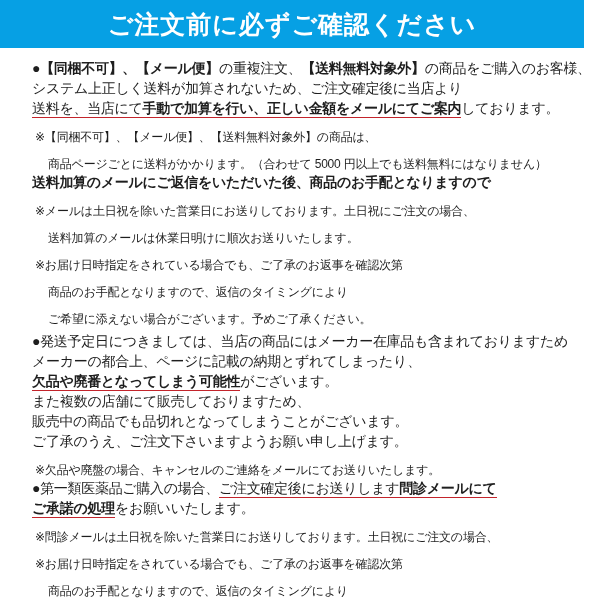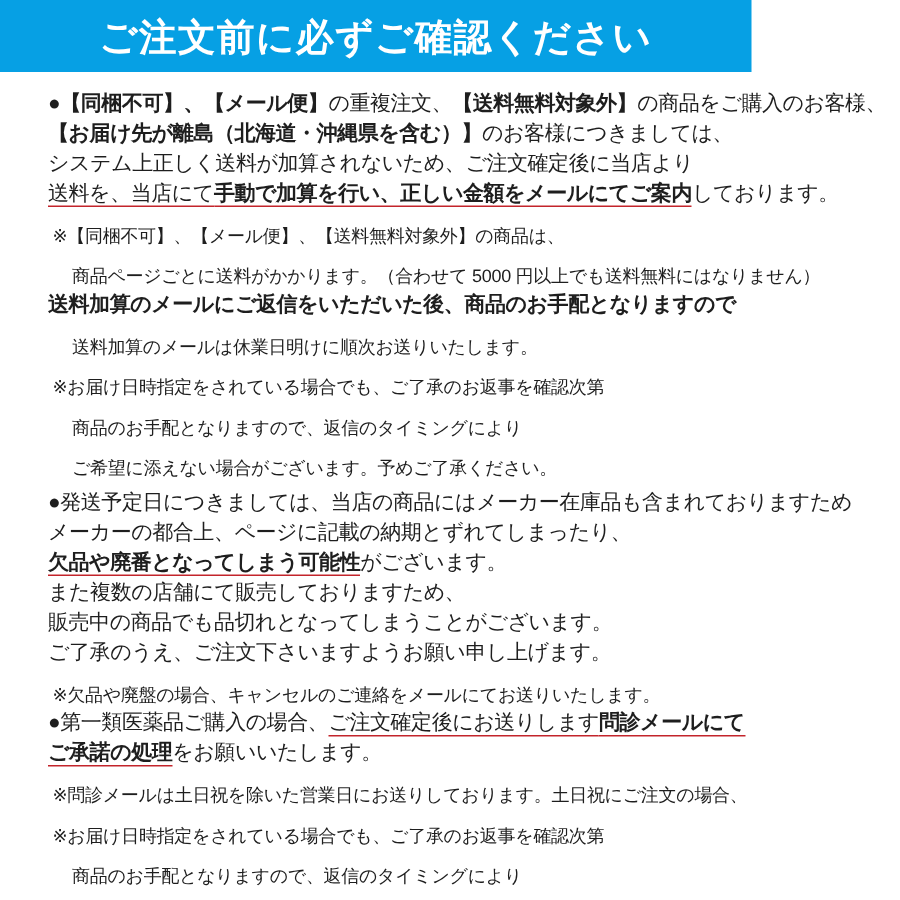--- a/index.html
+++ b/index.html
@@ -13,21 +13,21 @@
   html, body { margin: 0; padding: 0; background: #fff; }
   .notice {
     width: 600px;
     height: 600px;
     background: var(--bg);
     overflow: hidden;
     font-family: "Liberation Sans", "DejaVu Sans", sans-serif;
     color: var(--text);
   }
   .header {
-    width: 501px;
+    width: 584px;
     height: 48px;
     background: var(--header-bg);
     display: flex;
     align-items: center;
     justify-content: center;
   }
   .header .title {
     color: var(--header-fg);
     font-size: 25px;
     font-weight: bold;
@@ -65,26 +65,26 @@
 </style>
 </head>
 <body>
 
 <div class="notice">
   <div class="header">
     <span class="title">ご注文前に必ずご確認ください</span>
   </div>
   <div class="body">
       <div class="line main"><span class="run bold">●【同梱不可】、【メール便】</span><span class="run">の重複注文、</span><span class="run bold">【送料無料対象外】</span><span class="run">の商品をご購入のお客様、</span></div>
-      <div class="line main"><span class="run bold">【お届け先が離島（北海道・沖縄県を含む）】</span><span class="run">のお客様につきましては、</span></div>
       <div class="line main"><span class="run">システム上正しく送料が加算されないため、ご注文確定後に当店より</span></div>
       <div class="line main"><span class="run redline">送料を、当店にて</span><span class="run bold redline">手動で加算を行い、正しい金額をメールにてご案内</span><span class="run">しております。</span></div>
       <div class="line note"><span class="run">※【同梱不可】、【メール便】、【送料無料対象外】の商品は、</span></div>
       <div class="line note indent"><span class="run">商品ページごとに送料がかかります。（合わせて 5000 円以上でも送料無料にはなりません）</span></div>
       <div class="line main" style=" font-weight: bold;"><span class="run">送料加算のメールにご返信をいただいた後、商品のお手配となりますので</span></div>
+      <div class="line note"><span class="run">※メールは土日祝を除いた営業日にお送りしております。土日祝にご注文の場合、</span></div>
       <div class="line note indent"><span class="run">送料加算のメールは休業日明けに順次お送りいたします。</span></div>
       <div class="line note"><span class="run">※お届け日時指定をされている場合でも、ご了承のお返事を確認次第</span></div>
       <div class="line note indent"><span class="run">商品のお手配となりますので、返信のタイミングにより</span></div>
       <div class="line note indent"><span class="run">ご希望に添えない場合がございます。予めご了承ください。</span></div>
       <div class="line main" style="margin-top: 4px;"><span class="run">●発送予定日につきましては、当店の商品にはメーカー在庫品も含まれておりますため</span></div>
       <div class="line main"><span class="run">メーカーの都合上、ページに記載の納期とずれてしまったり、</span></div>
       <div class="line main"><span class="run bold redline">欠品や廃番となってしまう可能性</span><span class="run">がございます。</span></div>
       <div class="line main"><span class="run">また複数の店舗にて販売しておりますため、</span></div>
       <div class="line main"><span class="run">販売中の商品でも品切れとなってしまうことがございます。</span></div>
       <div class="line main"><span class="run">ご了承のうえ、ご注文下さいますようお願い申し上げます。</span></div>

